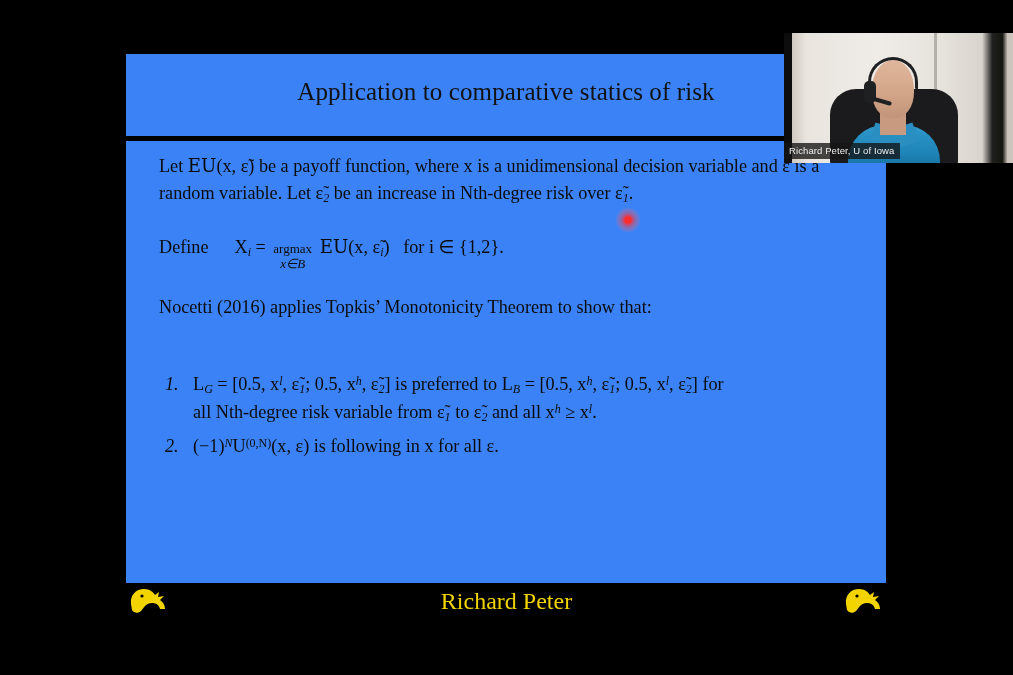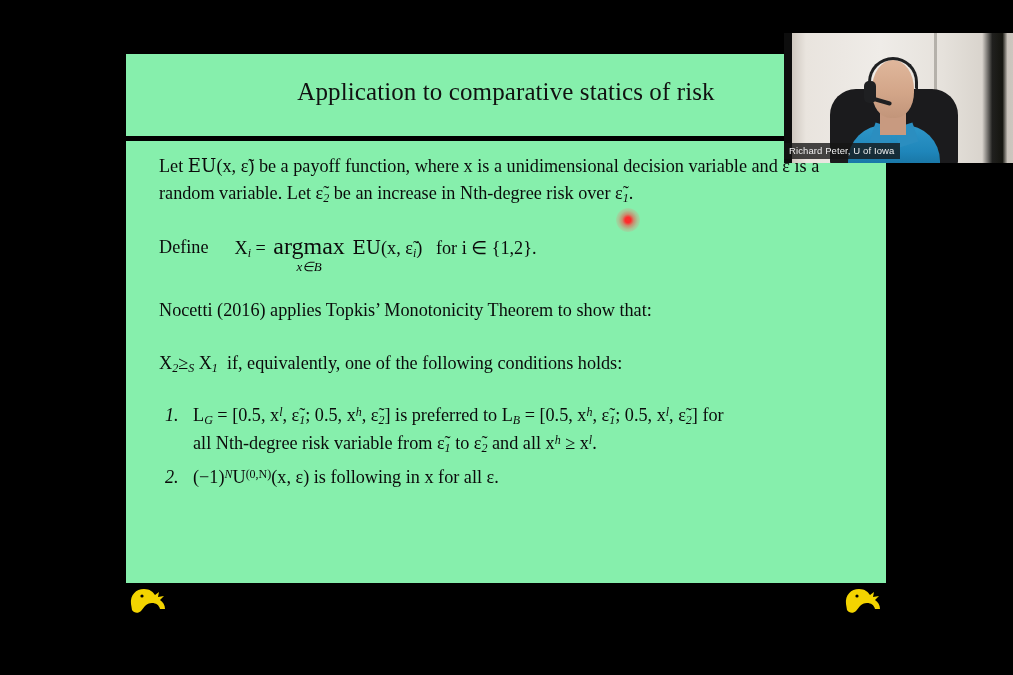--- a/index.html
+++ b/index.html
@@ -20,21 +20,21 @@
     background: #000000;
   }
 
   
   #slide {
     position: absolute;
     left: 126px;
     top: 54px;
     width: 760px;
     height: 529px;
-    background: #86efac;
+    background: #3b82f6;
     overflow: hidden;
   }
   #slide-title-area {
     position: absolute;
     left: 0;
     top: 0;
     width: 760px;
     height: 80px;
   }
   #slide-title {
@@ -89,21 +89,21 @@
   }
   .define-word { margin-right: 26px; }
   .argmax-stack {
     display: inline-flex;
     flex-direction: column;
     align-items: center;
     line-height: 1;
     vertical-align: baseline;
     margin: 0 3px;
   }
-  .argmax-top { font-style: normal; font-size: 24px; }
+  .argmax-top { font-style: normal; font-size: 13px; }
   .argmax-bot { font-size: 13px; font-style: italic; margin-top: 2px; }
 
   
   .num-list { margin: 0; padding: 0; }
   .li-row {
     display: flex;
     align-items: flex-start;
     margin-bottom: 6px;
   }
   .li-num {
@@ -289,25 +289,20 @@
           &nbsp;&nbsp;<span>for </span><span class="mathit">i</span><span> ∈ {1,2}.</span>
         </span>
       </div>
 
       <div class="gap-b"></div>
 
       <div class="blk">Nocetti (2016) applies Topkis’ Monotonicity Theorem to show that:</div>
 
       <div class="gap-c"></div>
 
-      <div class="blk">
-        <span class="mathit">X</span><sub>2</sub><span>≥</span><sub>S</sub>
-        <span class="mathit">X</span><sub>1</sub>
-        &nbsp;<span>if, equivalently, one of the following conditions holds:</span>
-      </div>
 
       <div class="gap-d"></div>
 
       <div class="num-list">
 
         <div class="li-row">
           <span class="li-num">1.</span>
           <span class="li-body"><span class="mathit">L</span><sub>G</sub><span> = [0.5, </span><span class="mathit">x</span><sup>l</sup><span>, </span><span class="mathit">ε̃</span><sub>1</sub><span>; 0.5, </span><span class="mathit">x</span><sup>h</sup><span>, </span><span class="mathit">ε̃</span><sub>2</sub><span>] is preferred to </span><span class="mathit">L</span><sub>B</sub><span> = [0.5, </span><span class="mathit">x</span><sup>h</sup><span>, </span><span class="mathit">ε̃</span><sub>1</sub><span>; 0.5, </span><span class="mathit">x</span><sup>l</sup><span>, </span><span class="mathit">ε̃</span><sub>2</sub><span>] for</span>
             <span class="cont"><span>all </span><span class="mathit">N</span><span>th-degree risk variable from </span><span class="mathit">ε̃</span><sub>1</sub><span> to </span><span class="mathit">ε̃</span><sub>2</sub><span> and all </span><span class="mathit">x</span><sup>h</sup><span> ≥ </span><span class="mathit">x</span><sup>l</sup><span>.</span></span>
           </span>
@@ -318,20 +313,21 @@
           <span class="li-body"><span>(−1)</span><sup>N</sup><span class="mathit">U</span><sup class="subup">(0,N)</sup><span class="mathit">(x, ε)</span><span> is following in </span><span class="mathit">x</span><span> for all </span><span class="mathit">ε</span><span>.</span>
           </span>
         </div>
 
       </div>
     </div>
   </div>
 
   <div id="laser-dot"></div>
 
+  <div id="footer-name">Richard Peter</div>
 
   <div class="logo" id="logo-left">
     <svg width="47" height="32" viewBox="0 0 47 32">
       <rect x="0" y="0" width="47" height="32" fill="#000000"></rect>
       <path d="M5 19 C4 10 10 4 18 4 C24 4 27 7 29 10 L33 7 L32 12 L38 11 L34 15 C37 17 39 20 39 24 L34 24 C33 20 30 18 26 18 C23 18 21 19 19 21 L15 26 C12 29 8 28 6 25 Z" fill="#f3d400"></path>
       <circle cx="16" cy="11" r="1.6" fill="#000000"></circle>
     </svg>
   </div>
 
   <div class="logo" id="logo-right">

